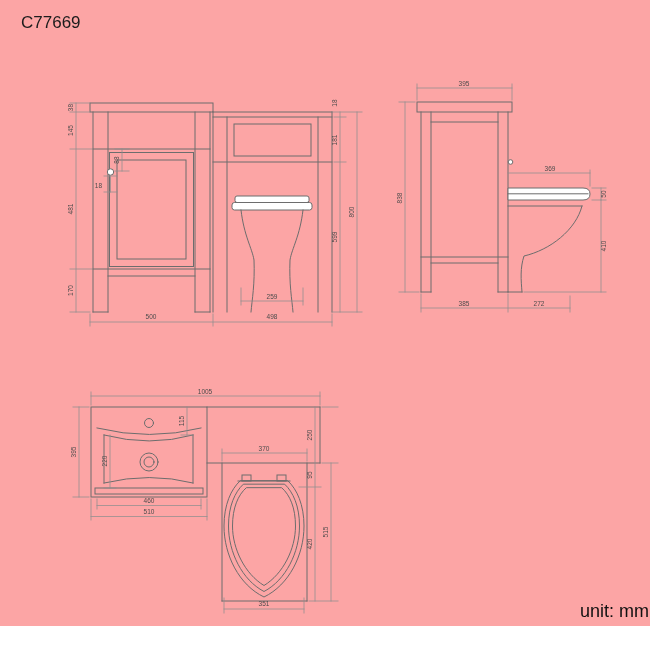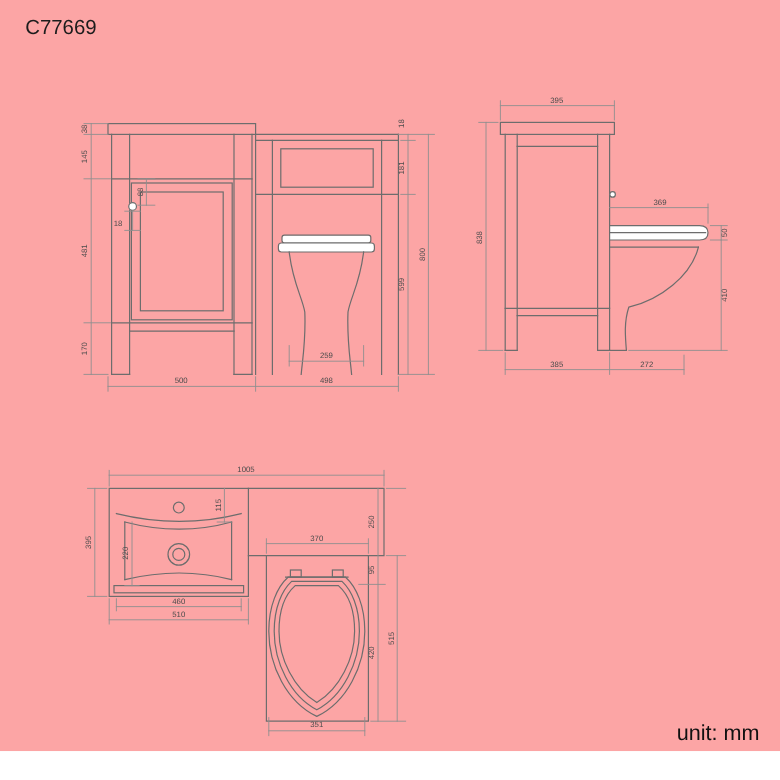--- a/index.html
+++ b/index.html
@@ -1,19 +1,19 @@
 <!DOCTYPE html>
 <html><head>
 <meta charset="utf-8">
 <style>
   html,body{margin:0;padding:0;background:#ffffff;}
   .canvas{position:relative;width:650px;height:626px;background:#fca5a5;overflow:hidden;
           font-family:"Liberation Sans",sans-serif;}
   .title{position:absolute;left:21px;top:13px;font-size:17px;color:#1c1c1c;}
-  .unit{position:absolute;right:17px;top:601px;font-size:18px;color:#111;}
+  .unit{position:absolute;right:1px;top:601px;font-size:18px;color:#111;}
   svg{position:absolute;left:0;top:0;}
   .obj{stroke:#6d6d6d;stroke-width:1;fill:none;stroke-linecap:square;}
   .objf{stroke:#6d6d6d;stroke-width:1;fill:#ffffff;}
   .dim{stroke:#8f8f8f;stroke-width:0.75;fill:none;stroke-linecap:square;}
   .dtx{font-family:"Liberation Sans",sans-serif;font-size:6.5px;fill:#4c4c4c;}
 </style>
 </head>
 <body>
 
 <div class="canvas">

